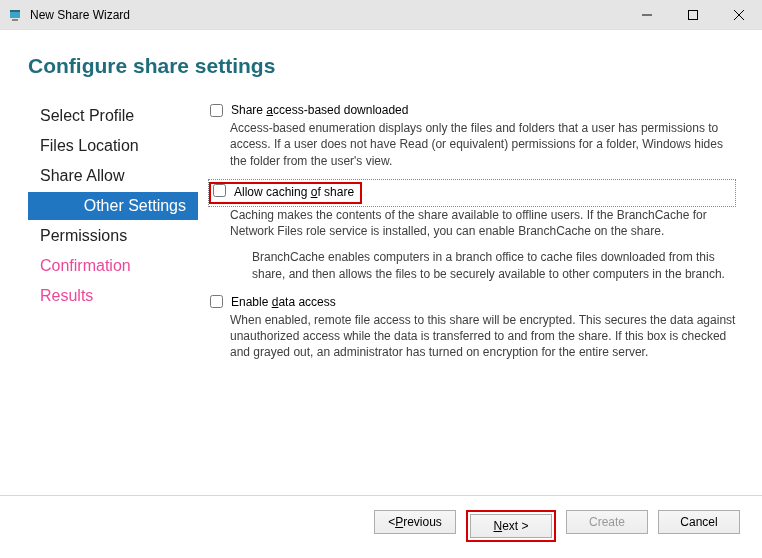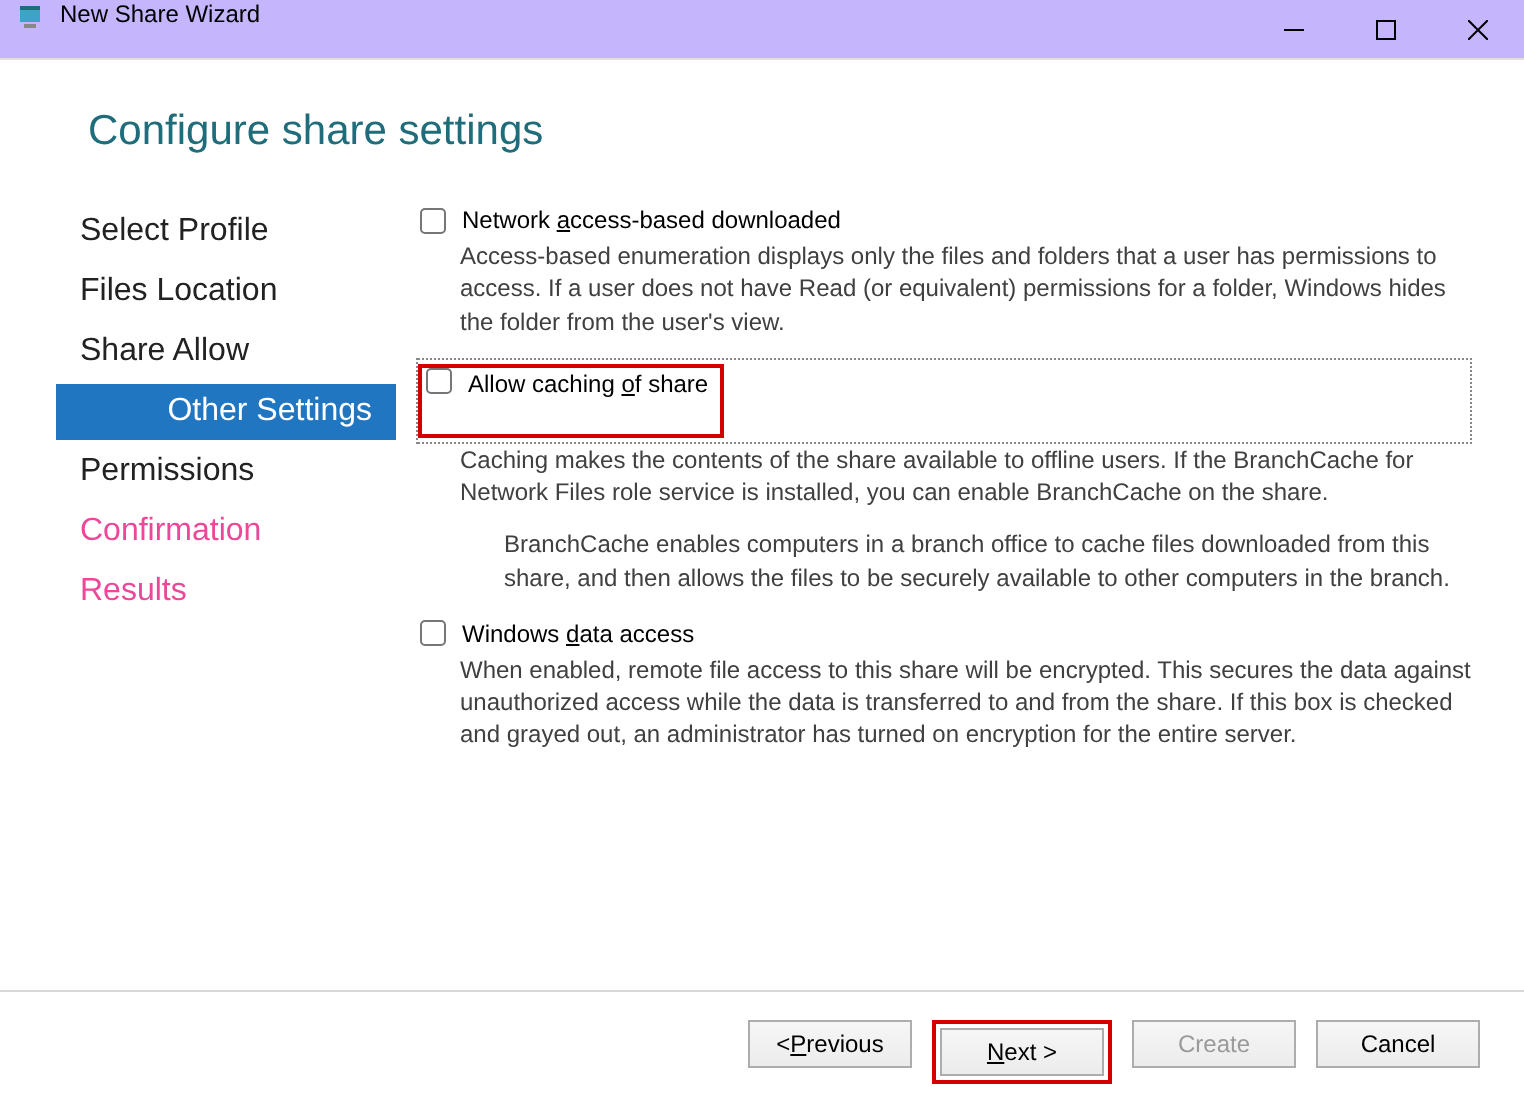--- a/index.html
+++ b/index.html
@@ -11,45 +11,46 @@
     background: #fff;
     width: 762px;
     height: 558px;
     overflow: hidden;
     display: flex;
     flex-direction: column;
   }
   
   .titlebar {
     display: flex;
+    align-items: center;
     height: 30px;
     border-bottom: 1px solid #e0e0e0;
     padding-left: 8px;
-    background: #c4b5fd;
+    background: #e5e5e5;
   }
   .titlebar .app-icon svg { display: block; }
   .titlebar .title {
     margin-left: 6px;
     font-size: 12px;
     color: #000;
   }
   .titlebar .spacer { flex: 1; }
   .winbtn {
     width: 46px;
     height: 30px;
     display: flex;
     align-items: center;
     justify-content: center;
     color: #000;
   }
   
   .heading {
-    padding: 24px 0 18px 44px;
+    padding: 24px 0 18px 28px;
     font-size: 21px;
-    font-weight: 400;
+    font-weight: 700;
     color: #1f6c7b;
   }
   
   .body {
     flex: 1;
     display: flex;
     padding-left: 28px;
     min-height: 0;
   }
   
@@ -103,21 +104,21 @@
     margin: 0 0 10px 22px;
     color: #404040;
   }
   .sub {
     margin-left: 22px;
   }
   .sub .opt .lbl { color: #8a8a8a; }
   .redbox {
     border: 2px solid #d40000;
     display: inline-flex;
-    padding: 0 6px 17px 0;
+    padding: 0 6px 2px 0;
   }
   
   .footer {
     border-top: 1px solid #d8d8d8;
     padding: 14px 22px 16px 0;
     display: flex;
     justify-content: flex-end;
     gap: 10px;
     background: #fff;
   }
@@ -186,21 +187,21 @@
     <div class="nav-item dim">Confirmation</div>
     <div class="nav-item dim">Results</div>
   </div>
 
   <div class="content">
 
     <div class="opt">
       <div class="opt-head">
         <input type="checkbox" style="">
         <span class="lbl">
-          <span>Network </span><u>a</u><span>ccess-based downloaded</span>
+          <span>Share </span><u>a</u><span>ccess-based downloaded</span>
         </span>
       </div>
       <div class="desc">Access-based enumeration displays only the files and folders that a user has permissions to access. If a user does not have Read (or equivalent) permissions for a folder, Windows hides the folder from the user's view.</div>
     </div>
 
     <div class="opt">
       <div class="opt-head framed">
         <span class="redbox">
           <input type="checkbox" style="margin-right: 8px;">
           <span class="lbl">
@@ -214,21 +215,21 @@
         <div class="opt">
           <div class="desc">BranchCache enables computers in a branch office to cache files downloaded from this share, and then allows the files to be securely available to other computers in the branch.</div>
         </div>
       </div>
     </div>
 
     <div class="opt">
       <div class="opt-head">
         <input type="checkbox" style="">
         <span class="lbl">
-          <span>Windows </span><u>d</u><span>ata access</span>
+          <span>Enable </span><u>d</u><span>ata access</span>
         </span>
       </div>
       <div class="desc">When enabled, remote file access to this share will be encrypted. This secures the data against unauthorized access while the data is transferred to and from the share. If this box is checked and grayed out, an administrator has turned on encryption for the entire server.</div>
     </div>
 
   </div>
 </div>
 
 <div class="footer">
   <span class="btn">

